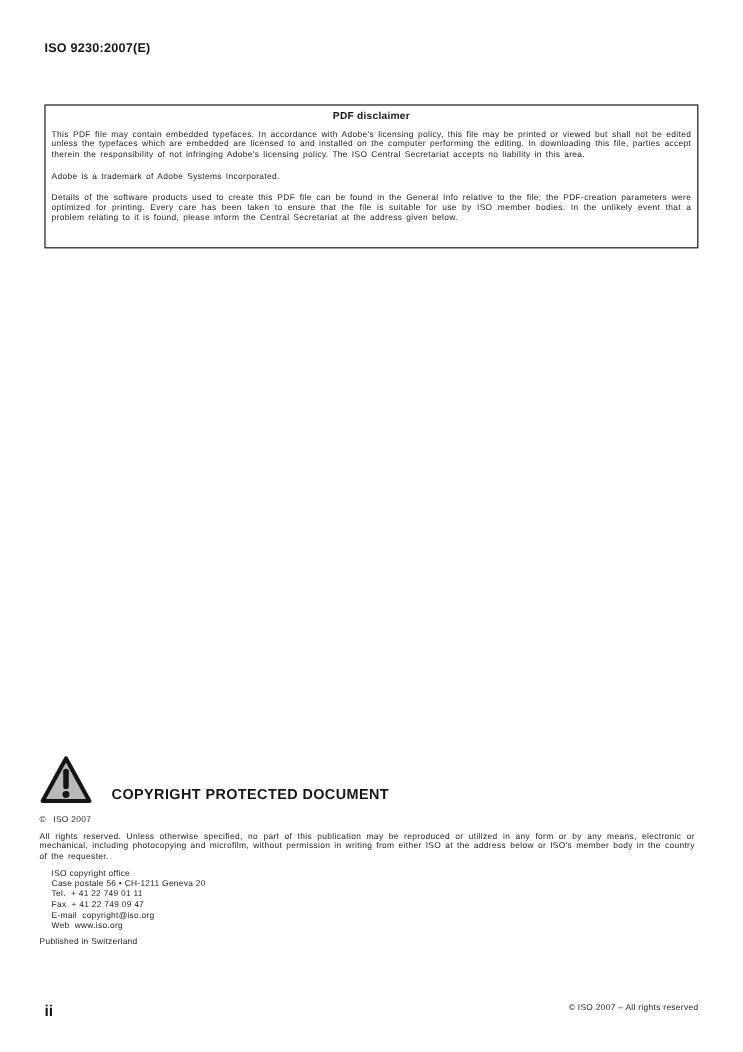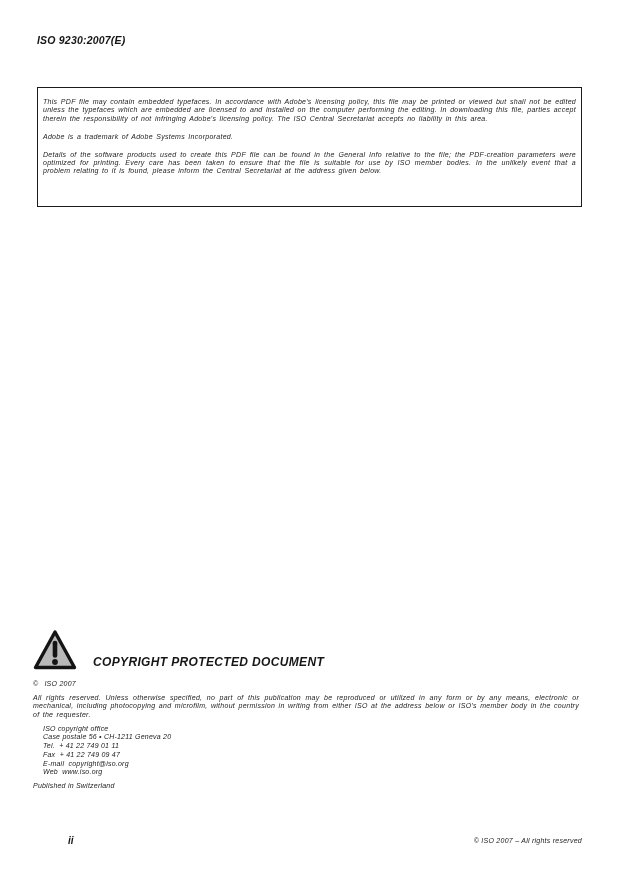--- a/index.html
+++ b/index.html
@@ -5,21 +5,21 @@
   * { box-sizing: border-box; }
   html, body { margin: 0; padding: 0; }
   body {
     width: 619px; height: 877px;
     background: #ffffff;
     font-family: "Liberation Sans", sans-serif;
     color: #1a1a1a;
     position: relative;
     overflow: hidden;
   }
-  .page { position: absolute; inset: 0; background: #ffffff; font-style: italic; }
+  .page { position: absolute; inset: 0; background: #ffffff; }
 
   .doc-header {
     position: absolute; left: 37px; top: 34px;
     font-size: 10.5px; font-weight: bold; letter-spacing: 0.2px;
     color: #161616;
   }
 
   .disclaimer-box {
     position: absolute; left: 37px; top: 87px;
     width: 545px; height: 120px;
@@ -73,35 +73,36 @@
   }
   .address div { white-space: pre-wrap; }
 
   .published {
     position: absolute; left: 33px; top: 781.5px;
     font-size: 7px; letter-spacing: 0.22px; color: #222222;
   }
 
   .footer-page-num {
     position: absolute; left: 37px; top: 835px;
-    font-size: 10px; font-weight: bold; color: #161616; margin-left: 31px;
+    font-size: 13px; font-weight: bold; color: #161616;
   }
   .footer-copyright {
     position: absolute; right: 37px; top: 837px;
     font-size: 7px; letter-spacing: 0.25px; color: #222222;
   }
 </style>
 </head>
 <body>
 
 <div class="page">
 
   <div class="doc-header">ISO 9230:2007(E)</div>
 
   <div class="disclaimer-box">
+    <div class="box-title">PDF disclaimer</div>
     <p>This PDF file may contain embedded typefaces. In accordance with Adobe's licensing policy, this file may be printed or viewed but shall not be edited unless the typefaces which are embedded are licensed to and installed on the computer performing the editing. In downloading this file, parties accept therein the responsibility of not infringing Adobe's licensing policy. The ISO Central Secretariat accepts no liability in this area.</p>
     <p>Adobe is a trademark of Adobe Systems Incorporated.</p>
     <p>Details of the software products used to create this PDF file can be found in the General Info relative to the file; the PDF-creation parameters were optimized for printing. Every care has been taken to ensure that the file is suitable for use by ISO member bodies. In the unlikely event that a problem relating to it is found, please inform the Central Secretariat at the address given below.</p>
   </div>
 
   <span class="warning-triangle">
     <svg width="44" height="42" viewBox="0 0 44 42" xmlns="http://www.w3.org/2000/svg">
       <path d="M22 3 L41.5 38.5 L2.5 38.5 Z" fill="#b9b9b9" stroke="#141414" stroke-width="3.4" stroke-linejoin="round"></path>
       <path d="M22 12 L24.2 13.8 L22.8 27 L21.2 27 L19.8 13.8 Z" fill="#141414"></path>
       <line x1="22" y1="14" x2="22" y2="26.5" stroke="#141414" stroke-width="4.6" stroke-linecap="round"></line>

